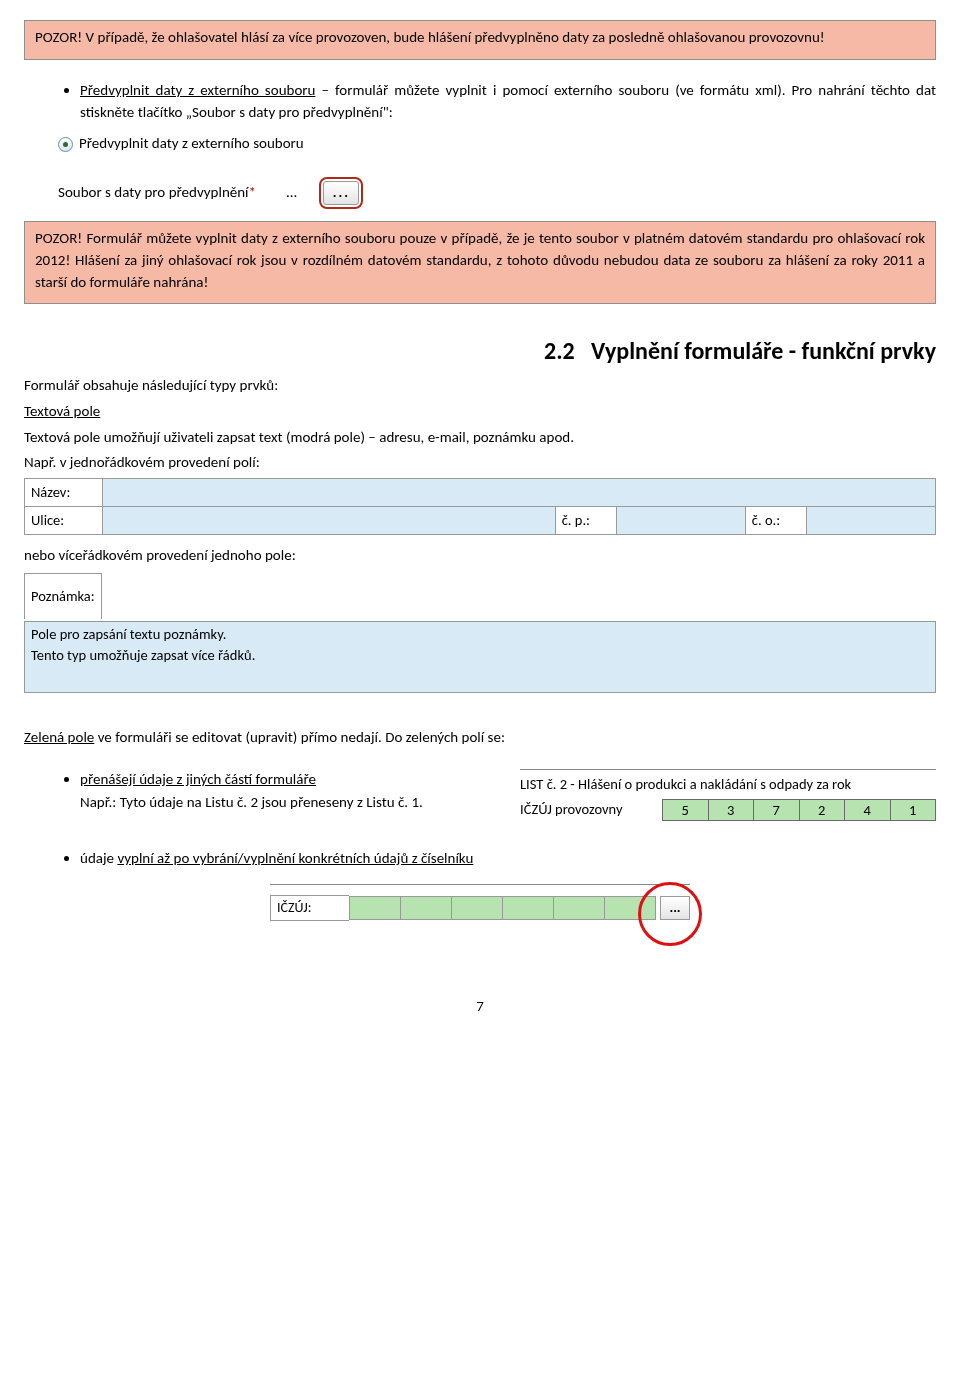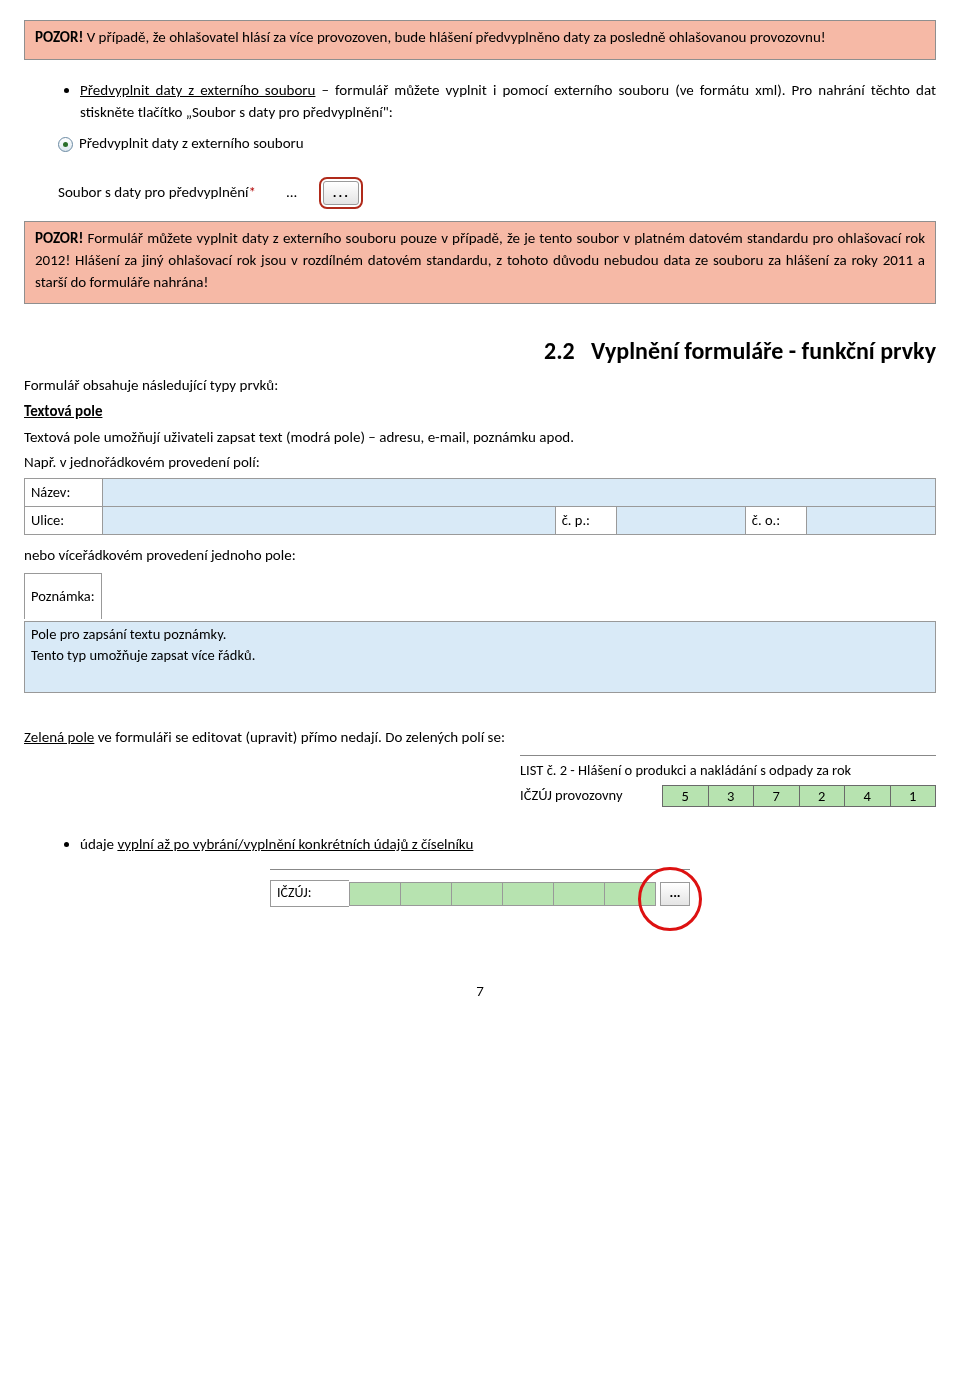--- a/index.html
+++ b/index.html
@@ -12,21 +12,21 @@
     line-height: 1.45;
     background: #fff;
   }
   .warn-box {
     background: #f6b9a6;
     border: 1px solid #8f8f8f;
     padding: 6px 10px 10px 10px;
     margin-bottom: 16px;
     text-align: justify;
   }
-  .bold { font-weight: bold; margin-top: 9px; }
+  .bold { font-weight: normal; margin-top: 9px; }
   ul.bullet {
     list-style: disc;
     padding-left: 56px;
     margin: 8px 0 10px 0;
   }
   ul.bullet li { text-align: justify; margin-top: 20px; }
   .u { text-decoration: underline; }
   .example-block {
     margin: 10px 0 12px 34px;
   }
@@ -298,20 +298,26 @@
         <span class="cell">5</span>
         <span class="cell">3</span>
         <span class="cell">7</span>
         <span class="cell">2</span>
         <span class="cell">4</span>
         <span class="cell">1</span>
       </span>
     </div>
   </div>
 
+  <ul class="bullet" style="margin-top:0;">
+    <li>
+      <span class="u">přenášejí údaje z jiných částí formuláře</span>
+      <div style="margin-top:2px;">Např.: Tyto údaje na Listu č. 2 jsou přeneseny z Listu č. 1.</div>
+    </li>
+  </ul>
 </div>
 
 <ul class="bullet" style="margin-top:24px;">
   <li>
     <span>údaje </span><span class="u">vyplní až po vybrání/vyplnění konkrétních údajů z číselníku</span>
   </li>
 </ul>
 
 <div class="iczuj-block">
   <div class="iczuj-row">

